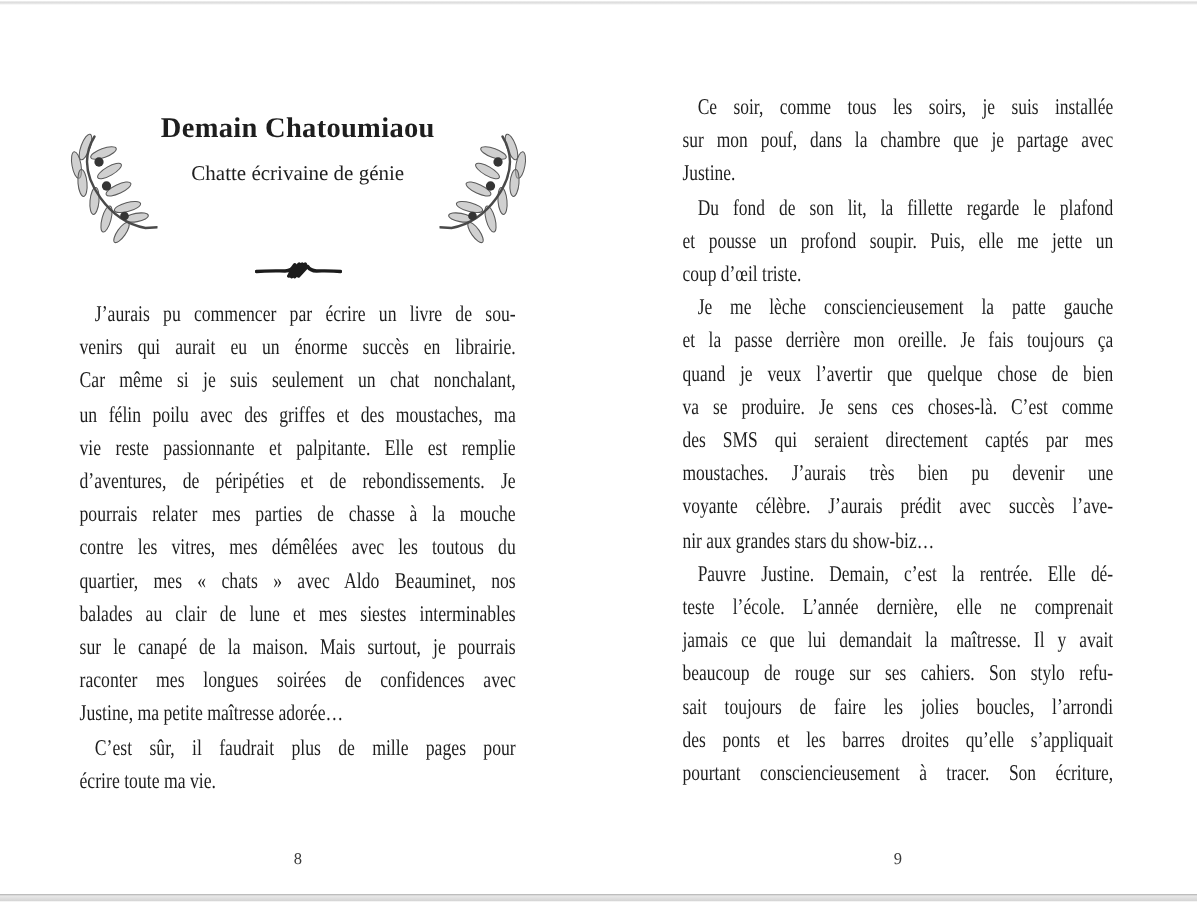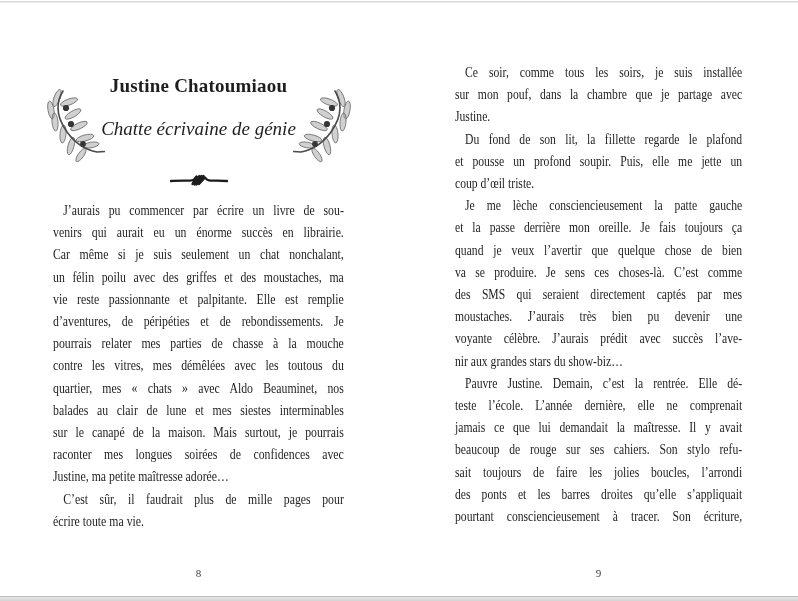--- a/index.html
+++ b/index.html
@@ -28,22 +28,22 @@
   .chapter-header {
     position: absolute; left: 53px; top: 76px; width: 291px; height: 120px;
     text-align: center;
   }
   .chapter-title {
     position: absolute; top: 0; left: 0; right: 0;
     font-size: 19px; font-weight: bold; line-height: 20px;
     letter-spacing: 0.2px; white-space: nowrap;
   }
   .chapter-subtitle {
-    position: absolute; top: 45px; left: 0; right: 0;
-    font-size: 19px; font-style: italic; line-height: 16px; white-space: nowrap;
+    position: absolute; top: 33px; left: 0; right: 0;
+    font-size: 14px; line-height: 16px; white-space: nowrap;
   }
   .chapter-affiliation {
     position: absolute; top: 60px; left: 0; right: 0;
     font-size: 13.5px; font-weight: bold; line-height: 14px; white-space: nowrap;
   }
   .divider-wrap {
     position: absolute; top: 97px; left: 0; right: 0; text-align: center;
   }
 
   .branch { position: absolute; width: 72px; height: 80px; }
@@ -116,21 +116,21 @@
     </g>
     <path d="M30 3 C22 16 24 30 34 44 C42 55 53 62 64 64 L72 63.5" fill="none" stroke="#4a4a4a" stroke-width="1.6" stroke-linecap="round"></path>
     <g fill="#353535">
       <circle cx="33" cy="20" r="3.1"></circle>
       <circle cx="38" cy="36" r="3.1"></circle>
       <circle cx="50" cy="56" r="2.9"></circle>
     </g>
   </svg>
 
   <div class="chapter-header">
-    <div class="chapter-title">Justine Chatoumiaou</div>
+    <div class="chapter-title">Demain Chatoumiaou</div>
     <div class="chapter-subtitle">Chatte écrivaine de génie</div>
     <div class="divider-wrap">
       <svg width="58" height="14" viewBox="0 0 58 14" xmlns="http://www.w3.org/2000/svg">
         <path d="M1 8 C7 7.4 14 7.6 20 7.6 C23.5 7.6 24.5 6.5 26.5 3.5 L22.5 11 L29.5 3 L24.5 11.5 L31.5 3 L26.5 11.5 L33.5 3 L29 11 L35 4.5 C36.5 7 38 7.6 41 7.6 C47 7.6 52 7.4 57 8" fill="none" stroke="#1c1c1c" stroke-width="2.3" stroke-linecap="round" stroke-linejoin="round"></path>
       </svg>
     </div>
   </div>
 
   <div class="page-body" id="left-body">
     <div class="line indent">J’aurais pu commencer par écrire un livre de sou-</div>

